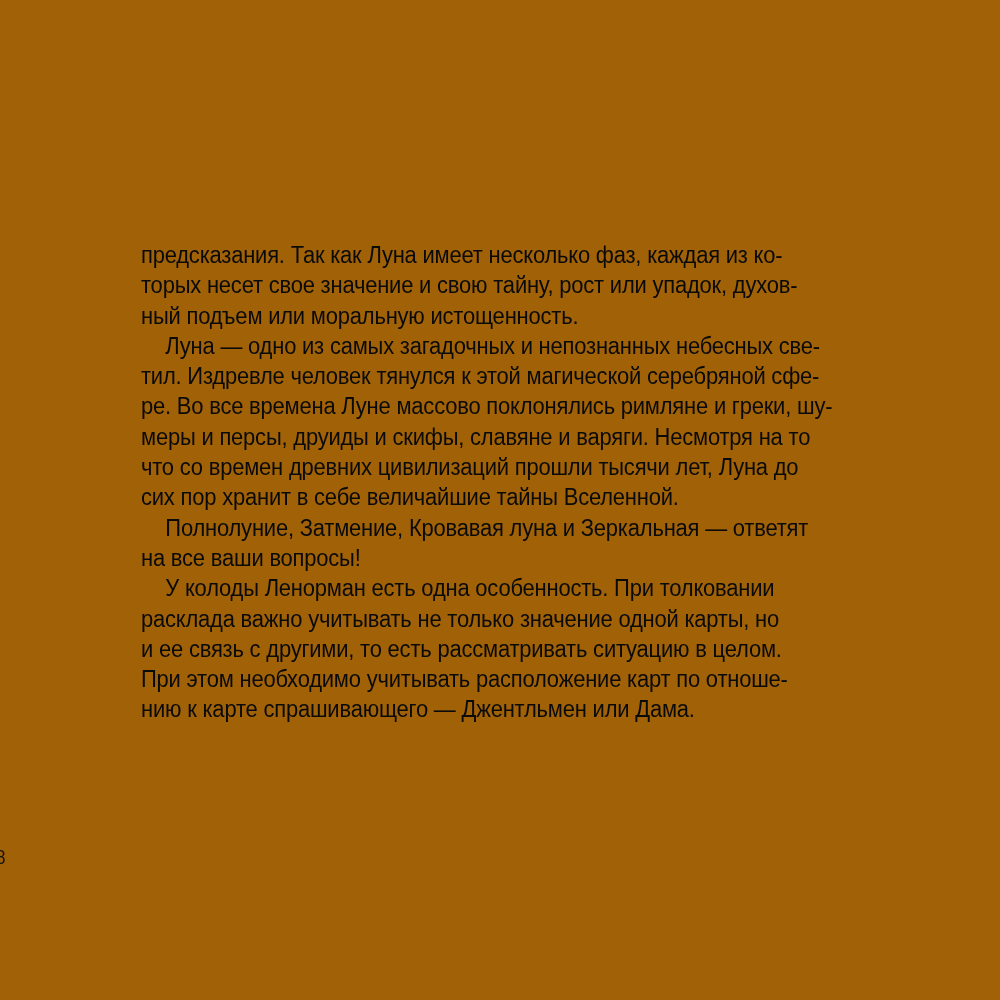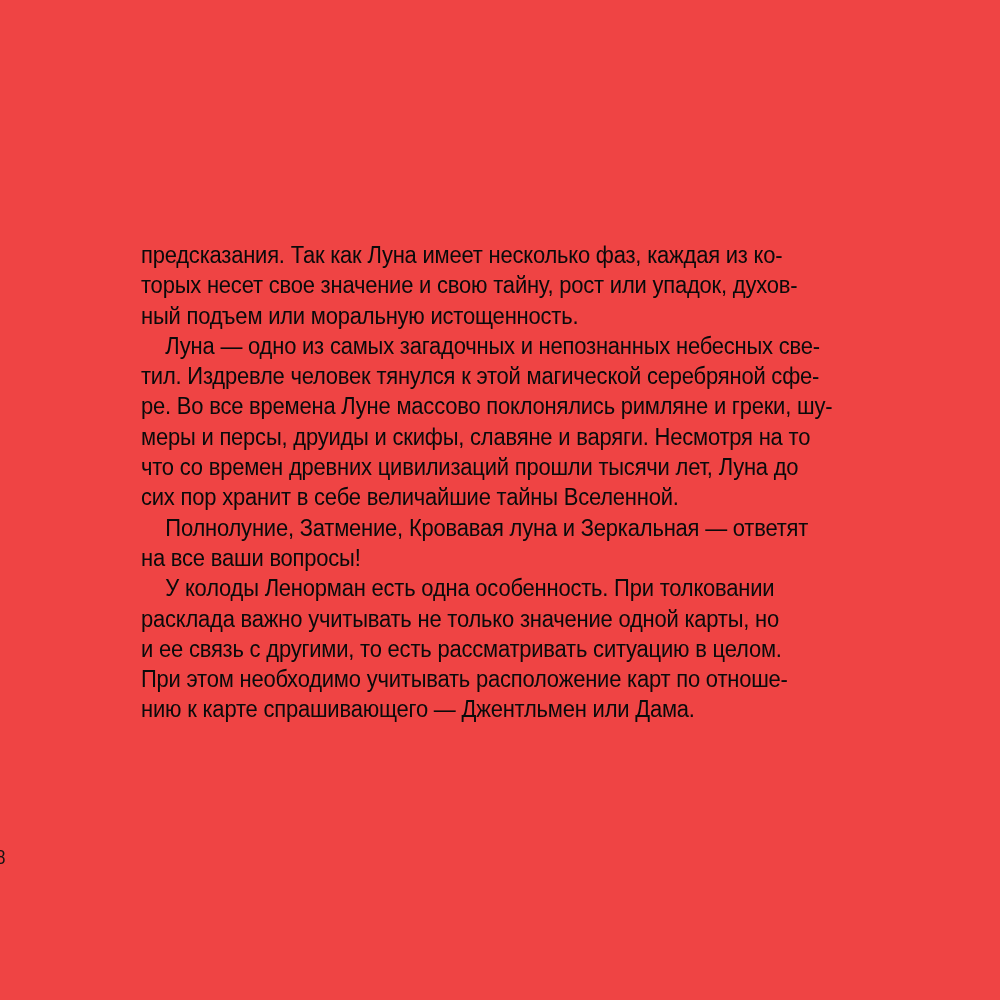--- a/index.html
+++ b/index.html
@@ -14,21 +14,21 @@
     overflow: hidden;
     position: relative;
   }
 
   #page {
     position: absolute;
     left: 0;
     top: 0;
     width: 1000px;
     height: 1000px;
-    background: #ef4444;
+    background: #a16207;
   }
 
   #text-column {
     position: absolute;
     left: 141px;
     top: 240px;
     width: 732px;
   }
 
   .para {

